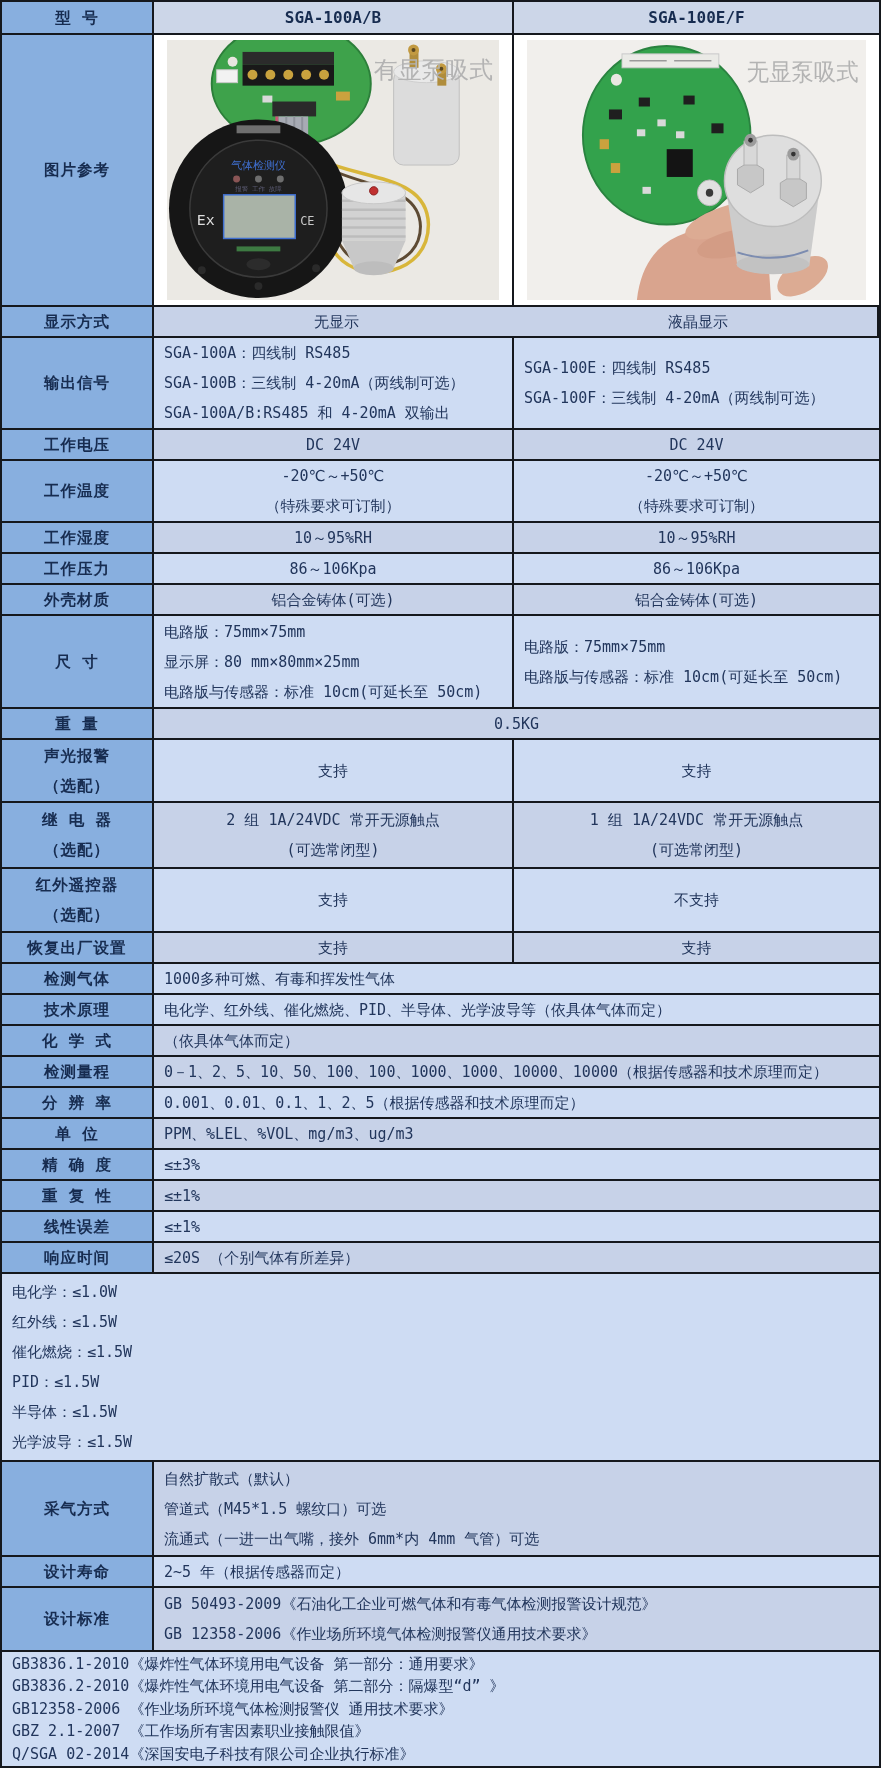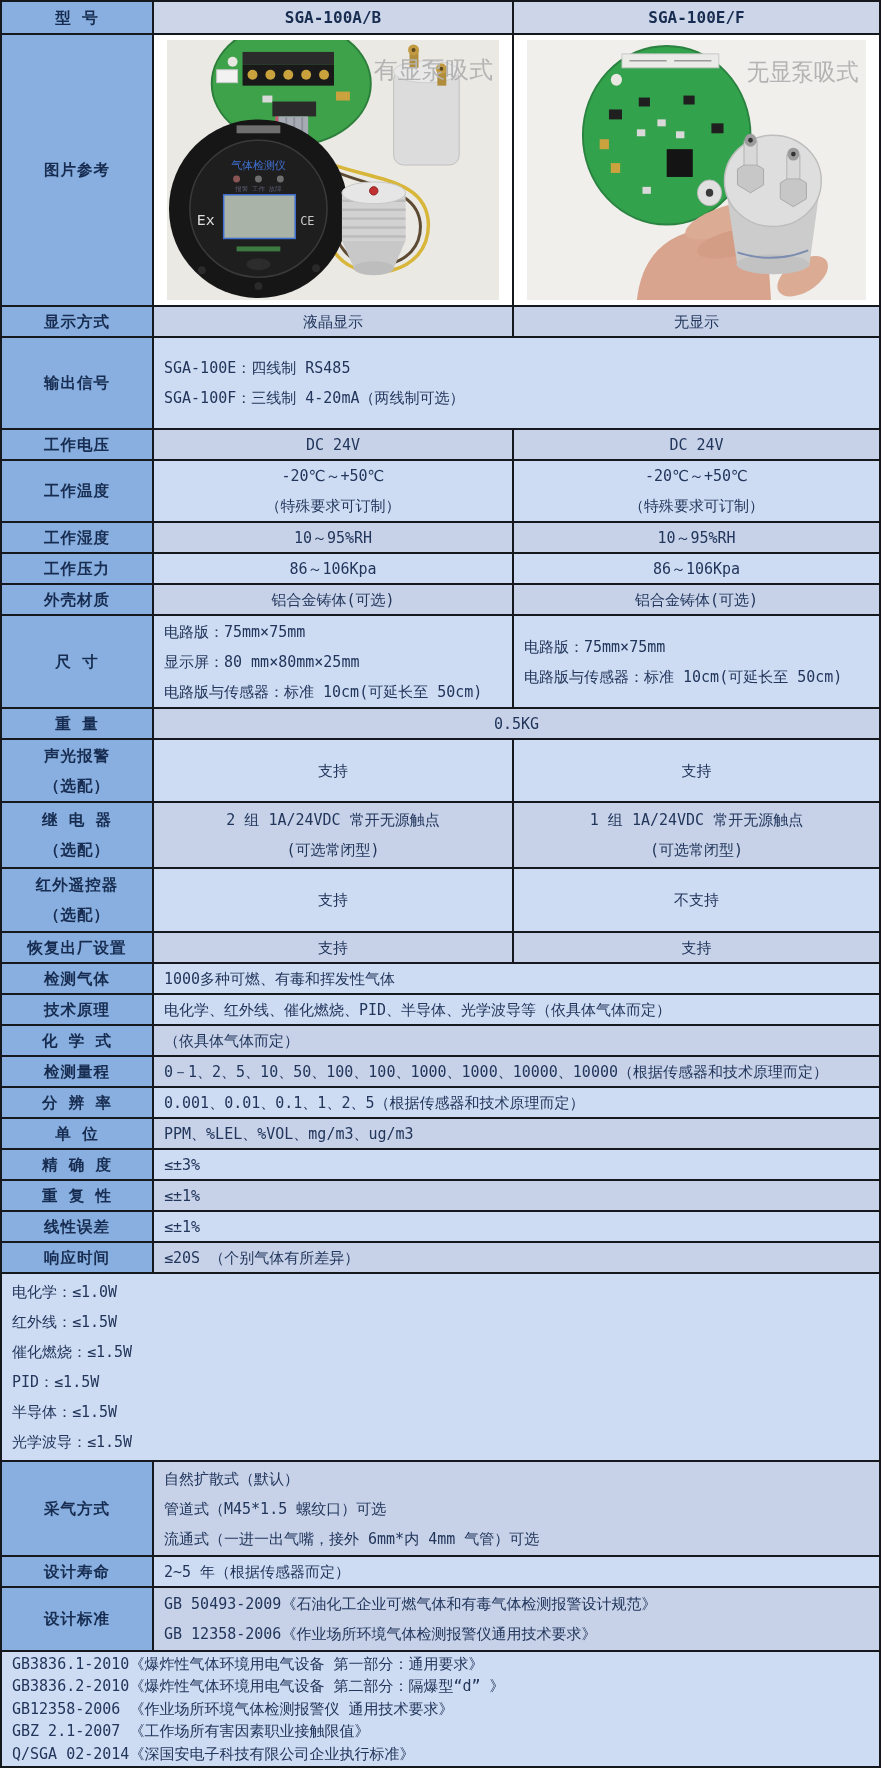--- a/index.html
+++ b/index.html
@@ -181,32 +181,37 @@
         </g>
         <text x="356" y="40" text-anchor="end" font-size="24" fill="#b3b3b3">无显泵吸式</text>
       </svg>
     </div>
   </div>
 
   <div class="row" style="height:31px">
     <div class="cell labelcell">
           <span class="lblln">显示方式</span>
         </div>
+    <div class="cell c2 ctr shadeA">
+          <div class="ln">无显示</div>
+        </div>
     <div class="cell c1 ctr shadeA">
           <div class="ln">液晶显示</div>
         </div>
-    <div class="cell c2 ctr shadeA">
-          <div class="ln">无显示</div>
-        </div>
   </div>
 
   <div class="row" style="height:92px">
     <div class="cell labelcell">
           <span class="lblln">输出信号</span>
         </div>
+    <div class="cell c1 lft shadeB">
+      <div class="ln">SGA-100A：四线制 RS485</div>
+      <div class="ln">SGA-100B：三线制 4-20mA（两线制可选）</div>
+      <div class="ln">SGA-100A/B:RS485 和 4-20mA 双输出</div>
+    </div>
     <div class="cell c2 lft shadeB">
       <div class="ln">SGA-100E：四线制 RS485</div>
       <div class="ln">SGA-100F：三线制 4-20mA（两线制可选）</div>
     </div>
   </div>
 
   <div class="row" style="height:31px">
     <div class="cell labelcell">
           <span class="lblln">工作电压</span>
         </div>

